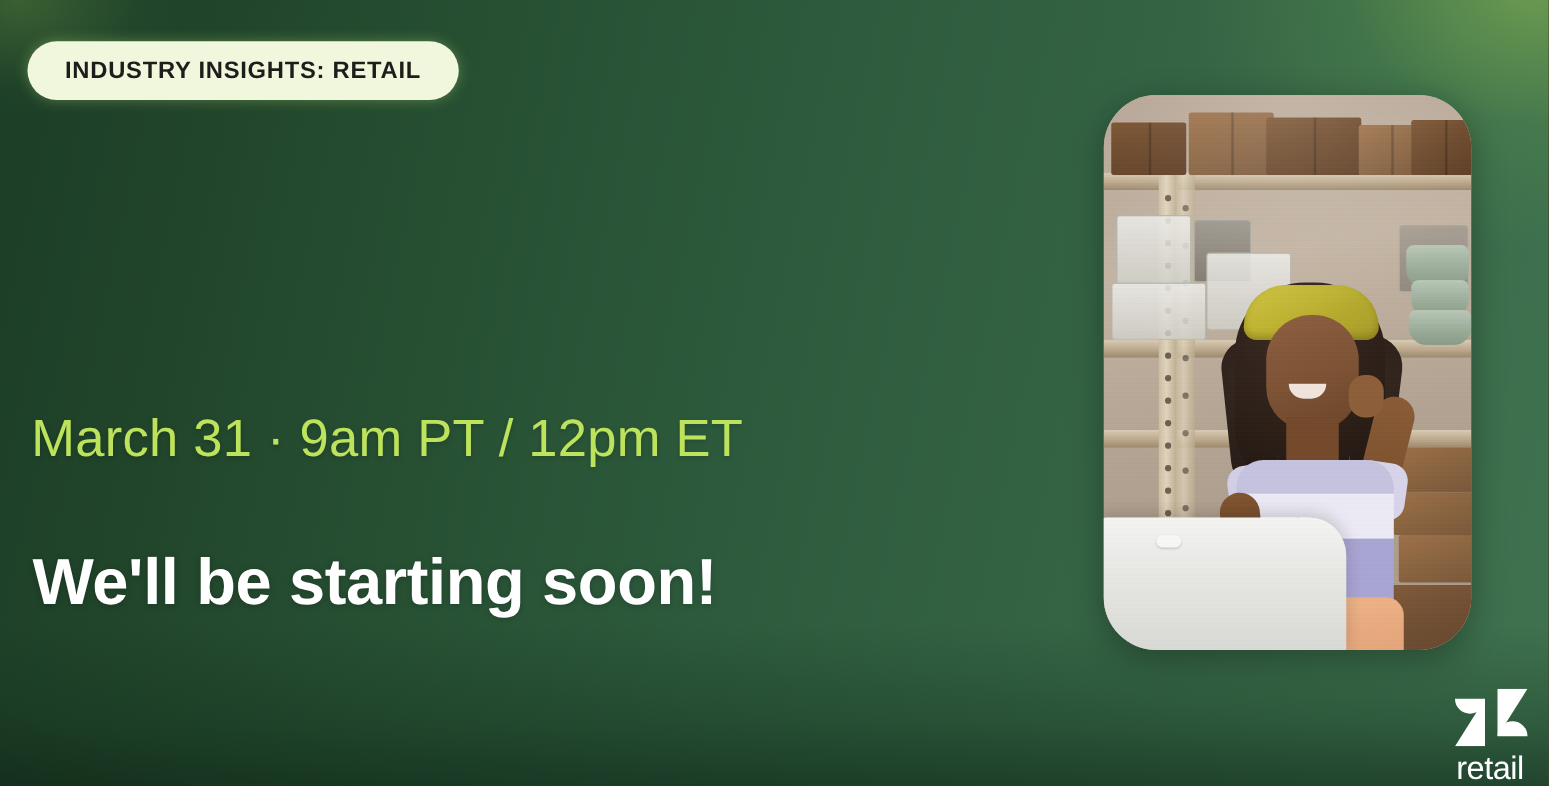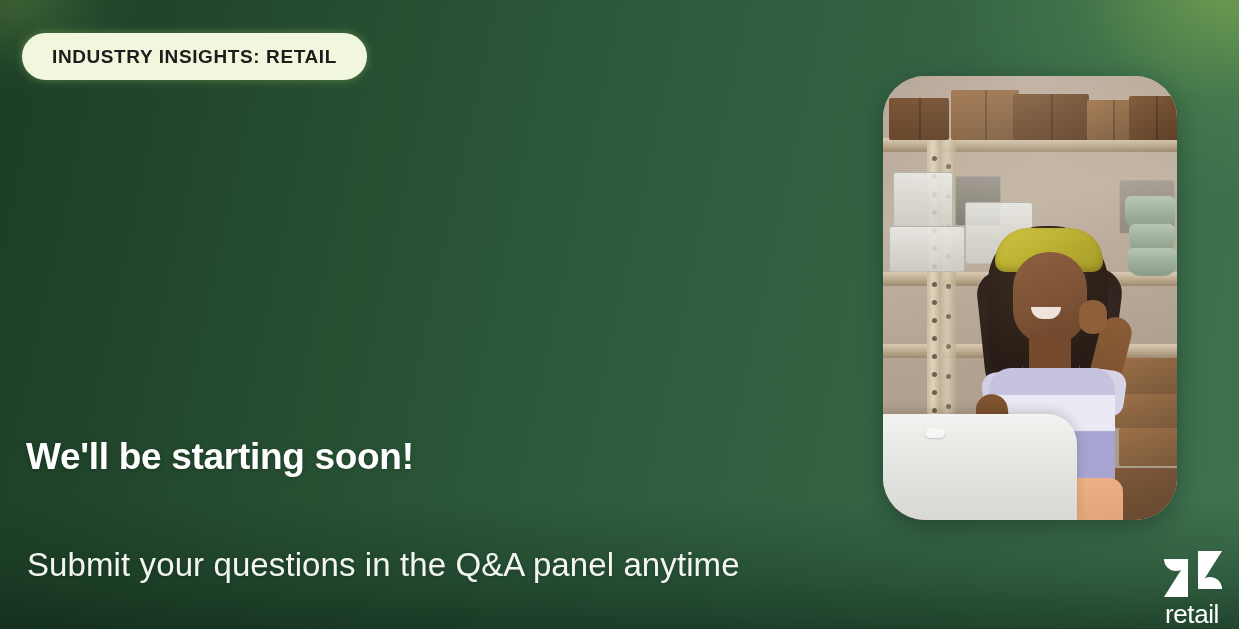--- a/index.html
+++ b/index.html
@@ -126,21 +126,21 @@
     letter-spacing: 0.2px;
     white-space: nowrap;
     text-shadow: 0 1px 4px rgba(0,0,0,0.18);
   }
 
   
   .starting-soon {
     position: absolute;
     left: 26px;
     top: 436px;
-    font-size: 37px;
+    font-size: 52px;
     font-weight: bold;
     color: #ffffff;
     letter-spacing: -0.3px;
     white-space: nowrap;
     text-shadow: 0 1px 5px rgba(0,0,0,0.22);
   }
 
   
   .qa-note {
     position: absolute;
@@ -443,24 +443,24 @@
   <div class="bg-corner-glow"></div>
   <div class="bg-corner-glow-tl"></div>
   <div class="bg-bottom-shade"></div>
   <div class="bg-vignette"></div>
 
   <div class="badge">
     <span class="badge-label">INDUSTRY INSIGHTS: RETAIL</span>
   </div>
 
 
+  <div class="date-line">March 31 · 9am PT / 12pm ET</div>
 
   <div class="starting-soon">We'll be starting soon!</div>
 
-  <div class="qa-note">Submit your questions in the Q&amp;A panel anytime</div>
 
   <div class="photo">
     <div class="photo-inner">
       <div class="ph-wall"></div>
 
       <div class="ph-shelf-deep" style="top:62px;height:10px;"></div>
       <div class="ph-shelf s1"></div>
       <div class="ph-shelf s2"></div>
       <div class="ph-shelf s3"></div>
 

